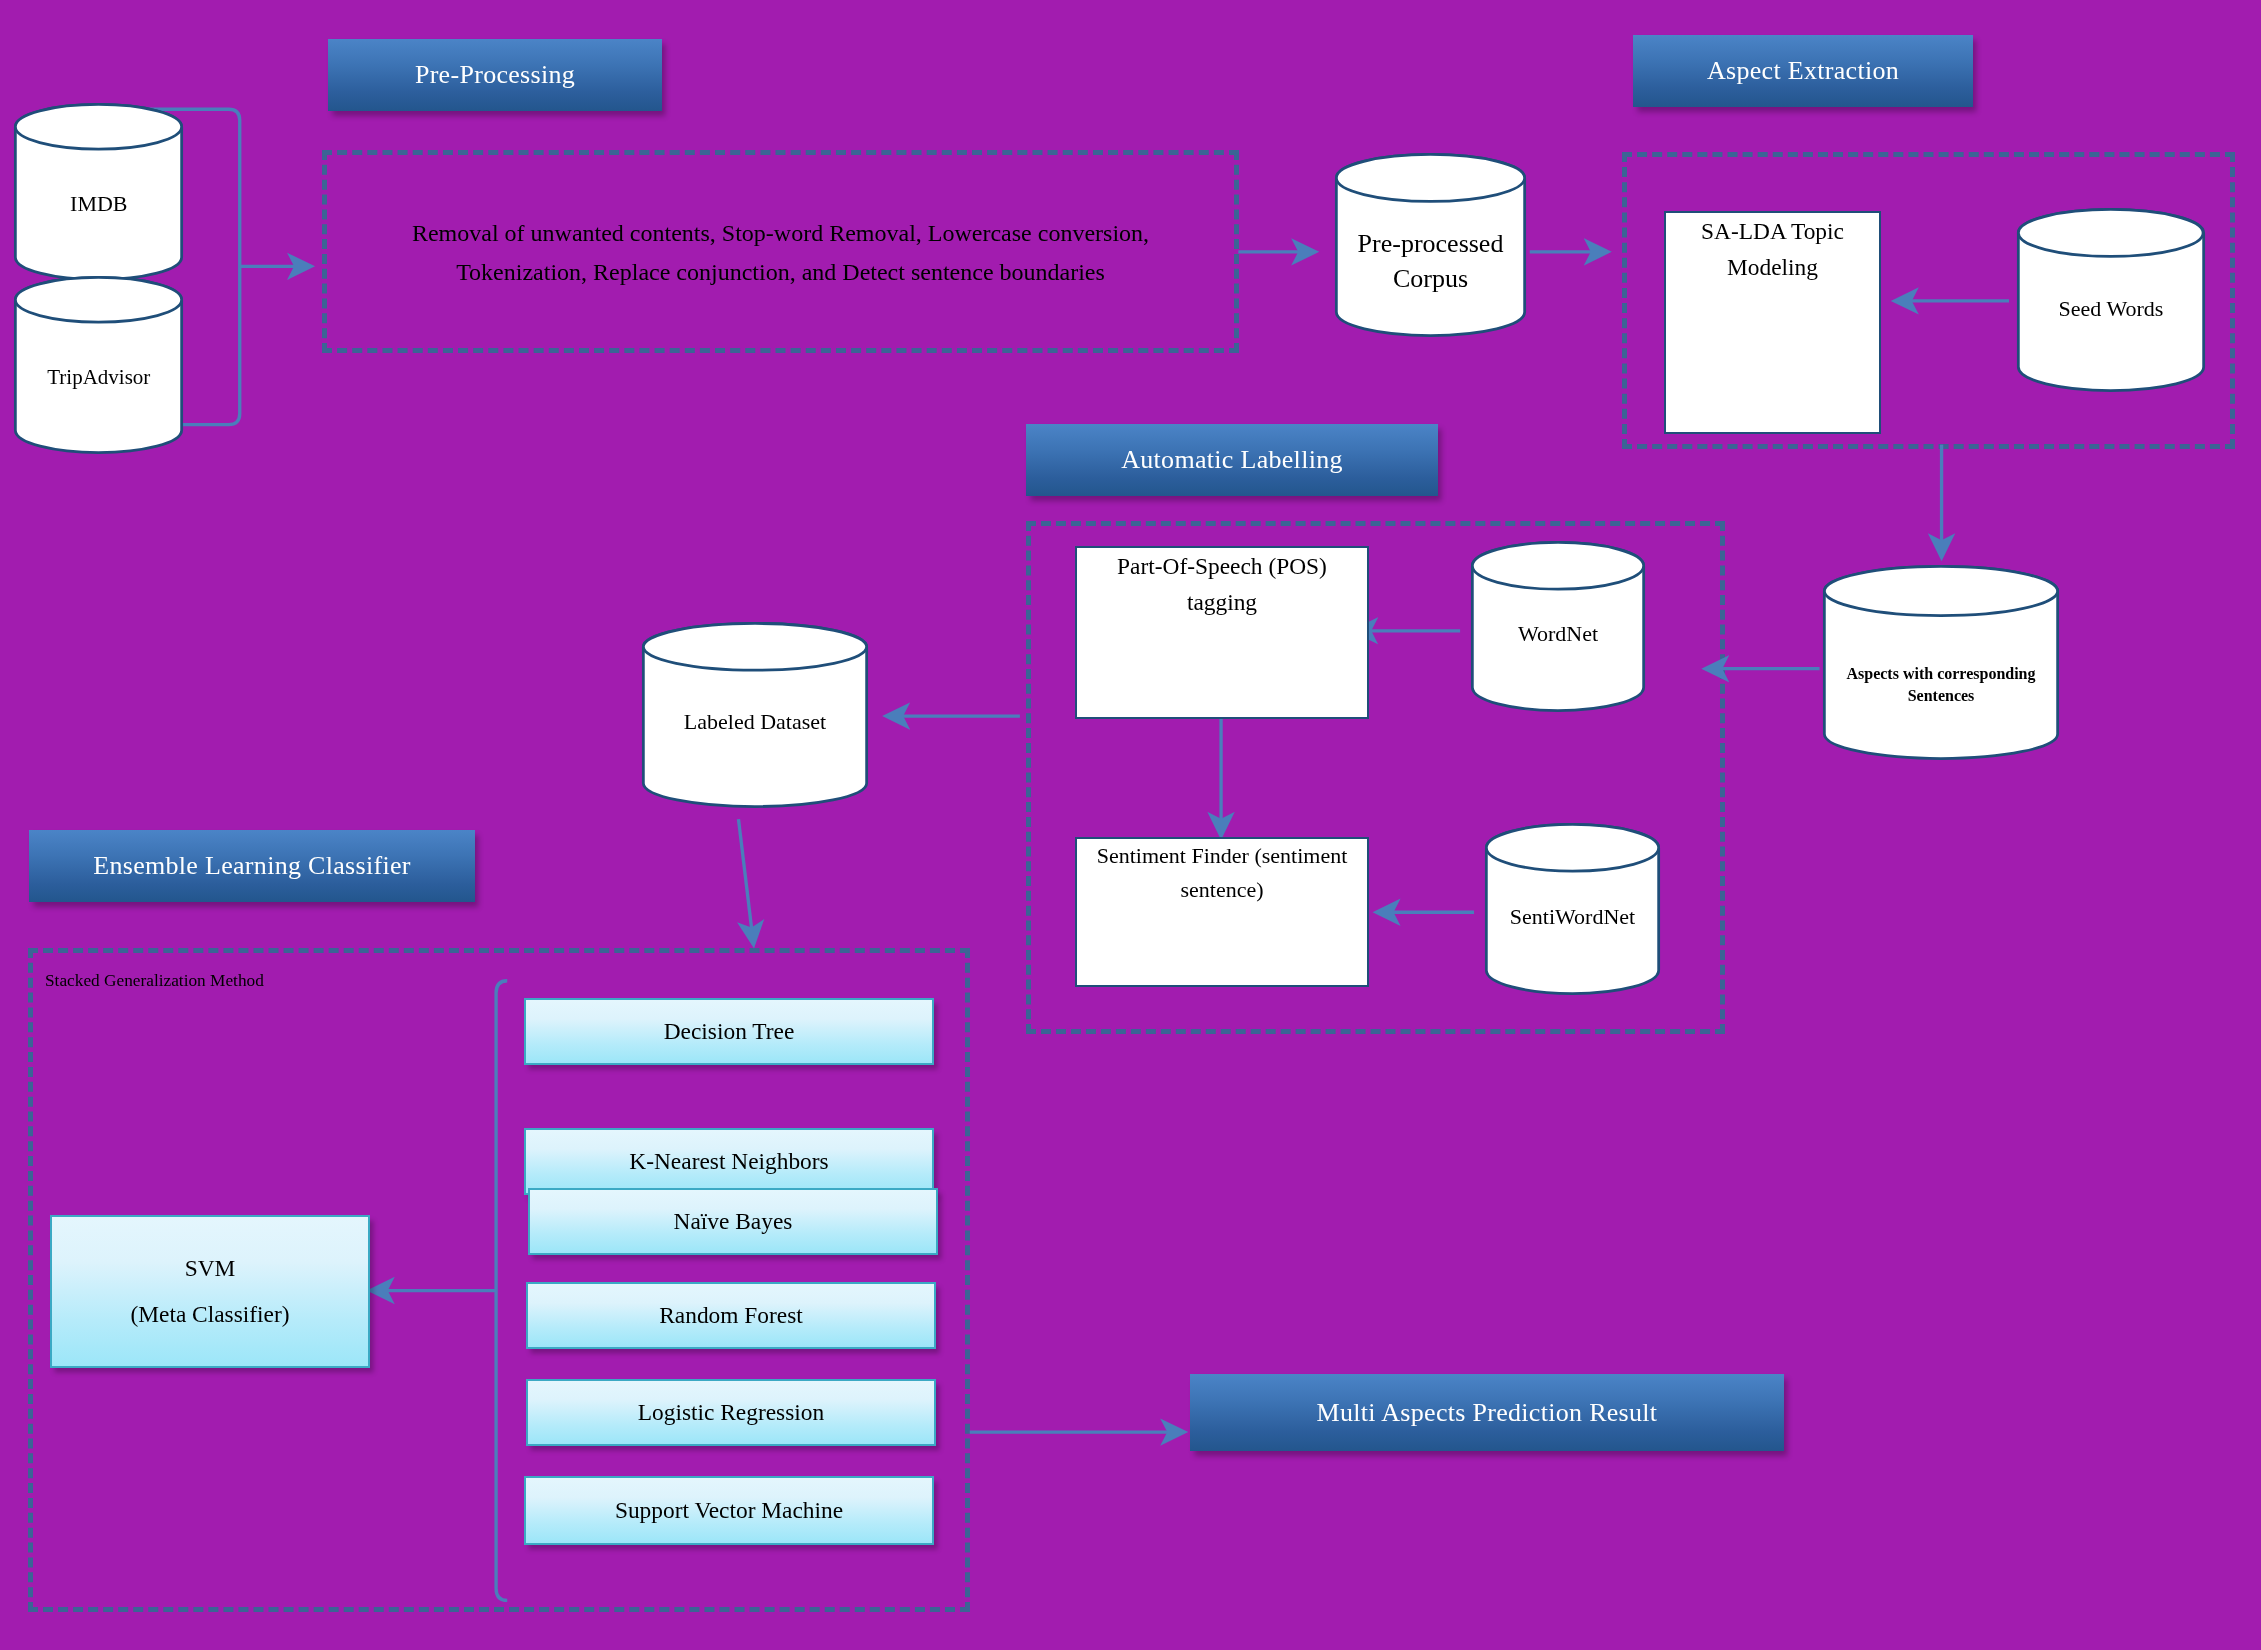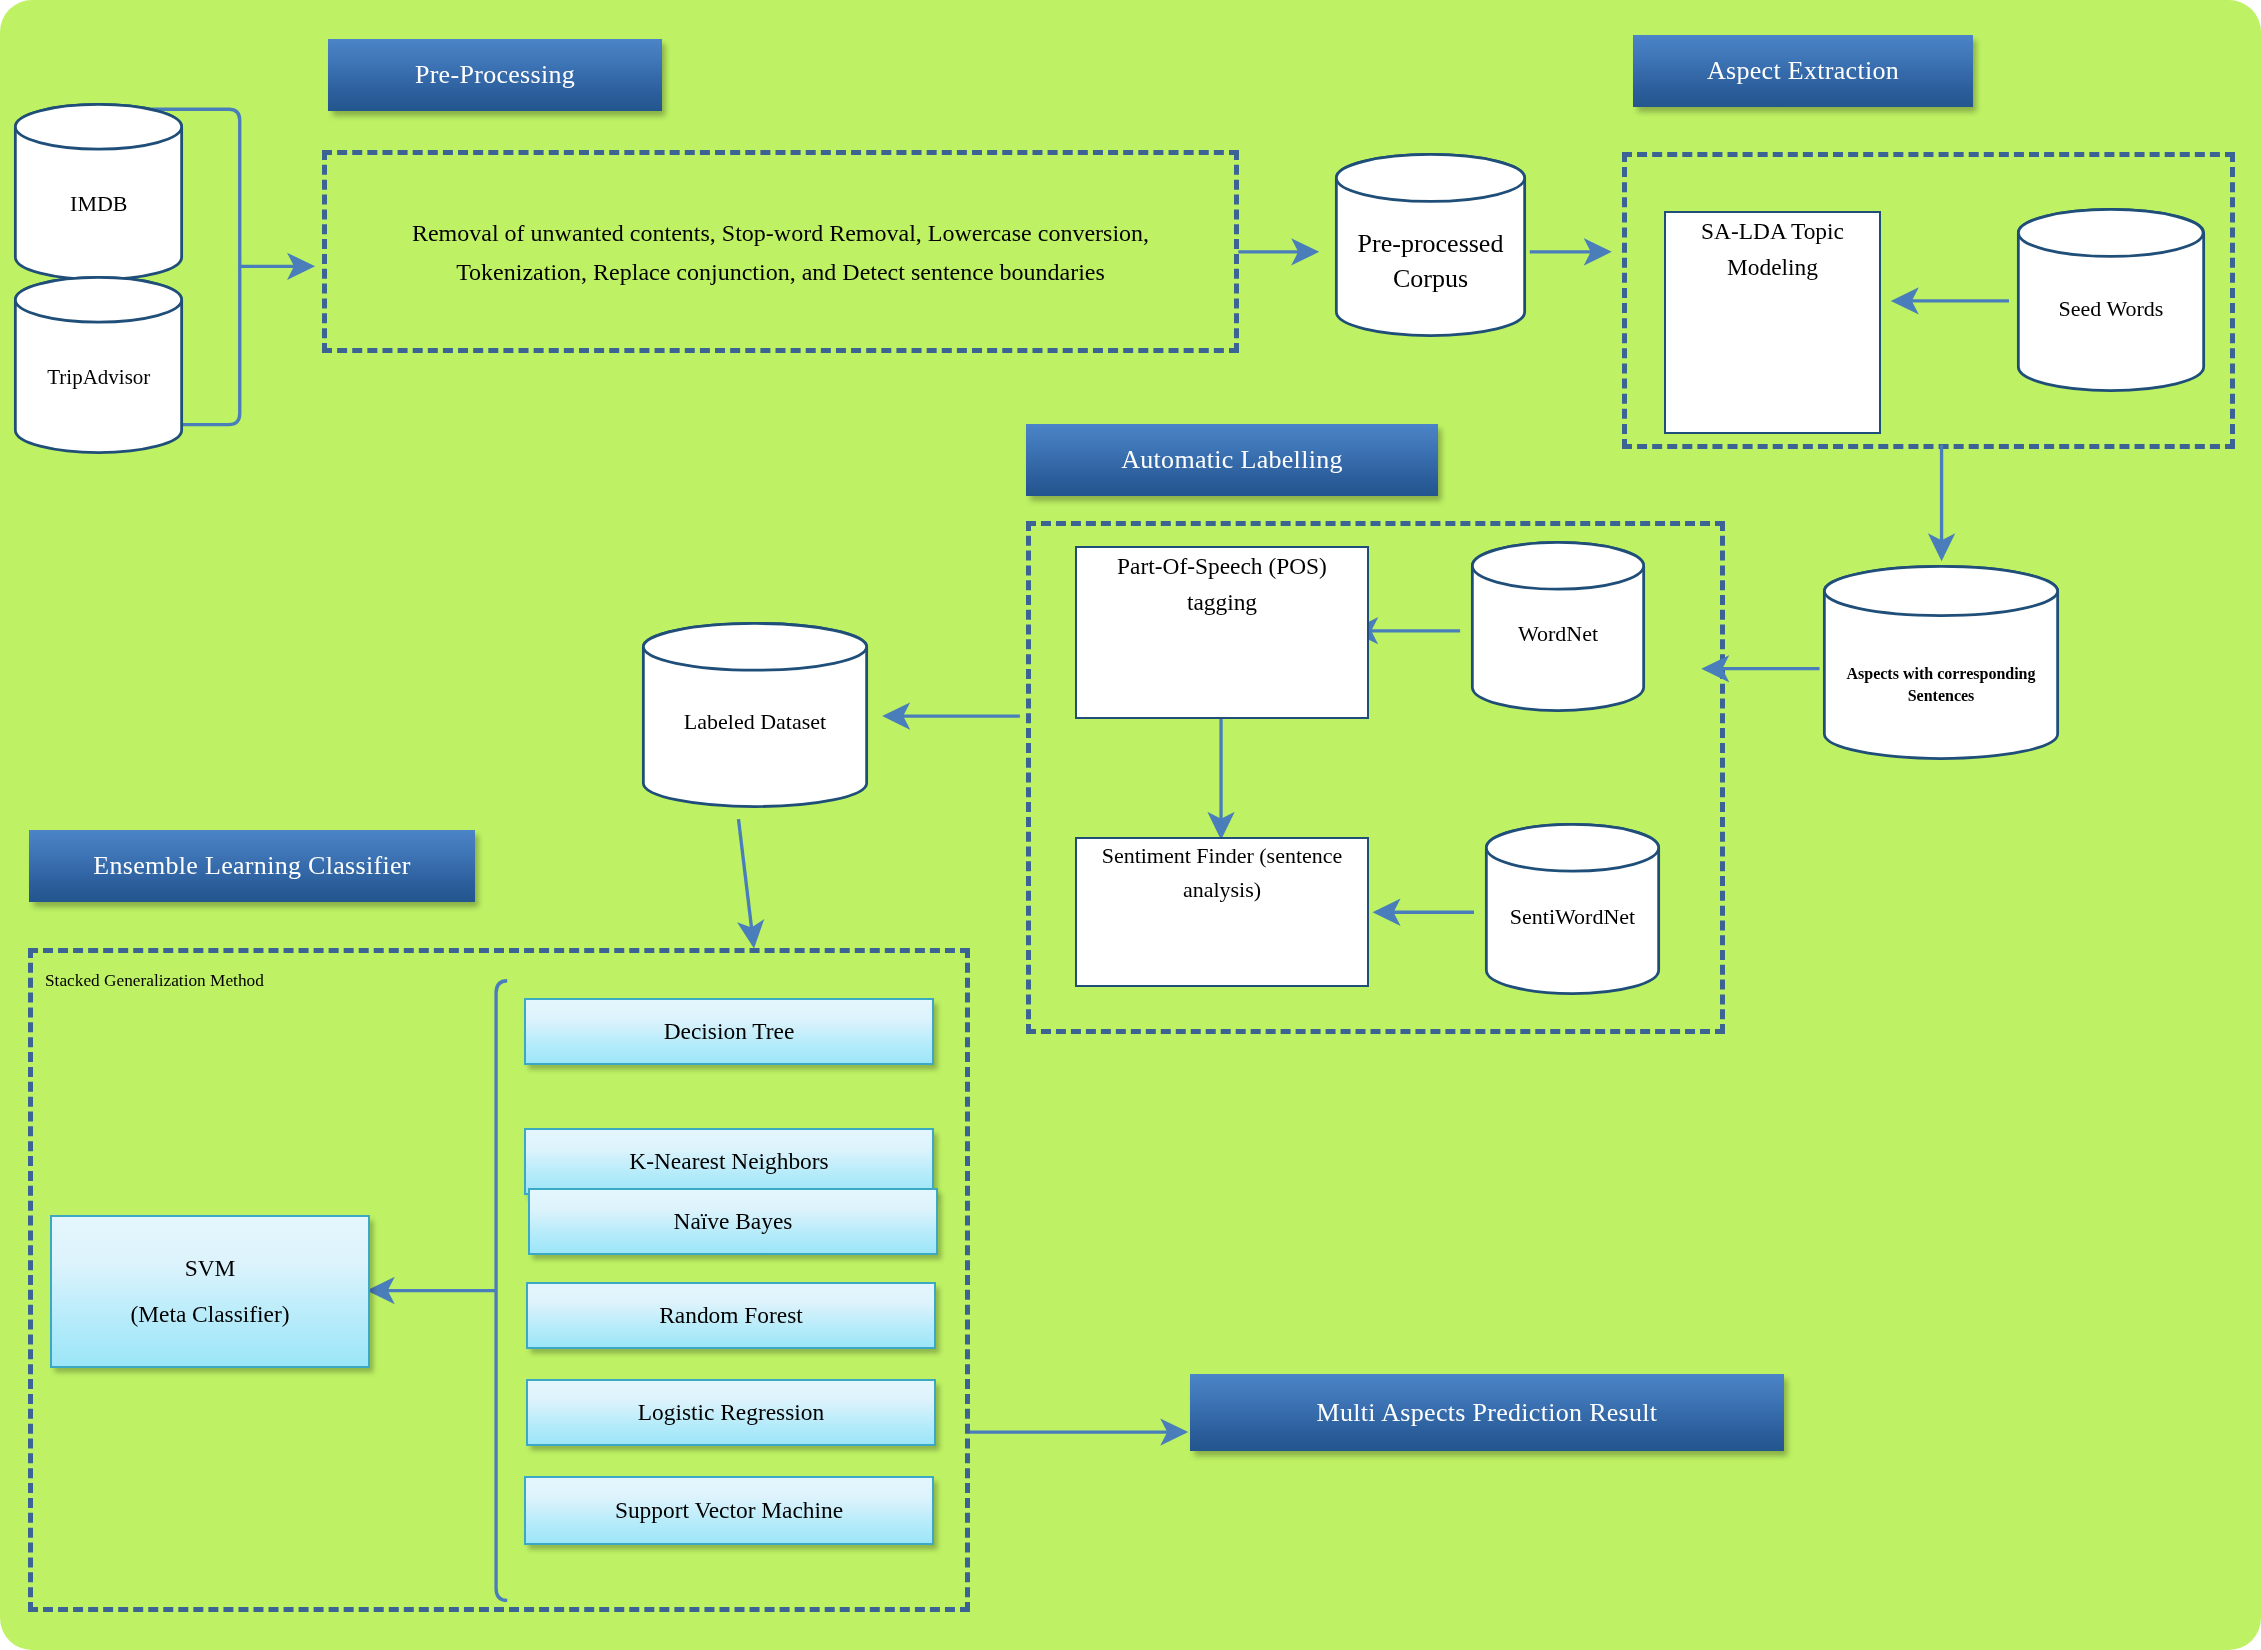--- a/index.html
+++ b/index.html
@@ -4,23 +4,22 @@
 <style>
   html,body{margin:0;padding:0;background:#ffffff;}
   body{
     font-family:"Liberation Serif", serif;
     color:#000;
   }
   #stage{
     position:relative;
     width:2261px;
     height:1650px;
-    background:#bef264;
+    background:#a21caf;
     overflow:hidden;
-    border-radius:32px;
   }
   
   .banner{
     position:absolute;
     background:linear-gradient(to bottom,#4b84c7 0%,#3d74b5 35%,#2c5e9c 75%,#23568d 100%);
     color:#ffffff;
     display:flex;
     align-items:center;
     justify-content:center;
     text-align:center;
@@ -248,21 +247,21 @@
     <span>Automatic Labelling</span>
   </div>
 
   <div class="dashgroup" style="left:1026px;top:521px;width:699px;height:513px;"></div>
 
   <div class="rectbox" style="left:1075px;top:546px;width:294px;height:173px;padding:0 14.5px;">
     <span>Part-Of-Speech (POS) tagging</span>
   </div>
 
   <div class="rectbox" style="left:1075px;top:837px;width:294px;height:150px;padding:0 10px;font-size:22px;">
-    <span>Sentiment Finder (sentence analysis)</span>
+    <span>Sentiment Finder (sentiment sentence)</span>
   </div>
 
   <div class="cyl" style="left:1469px;top:538px;width:178px;height:177px;">
     <svg viewBox="0 0 320 318" preserveAspectRatio="none">
       <path d="M6,50 C6,26 78,8 160,8 C242,8 314,26 314,50 L314,268 C314,292 242,310 160,310 C78,310 6,292 6,268 Z" fill="#ffffff" stroke="#1f4e79" stroke-width="5"></path>
       <ellipse cx="160" cy="50" rx="154" ry="42" fill="#ffffff" stroke="#1f4e79" stroke-width="5"></ellipse>
     </svg>
     <div class="cyllabel" style="top:81px;height:29px;font-size:22px;">WordNet</div>
   </div>
 

